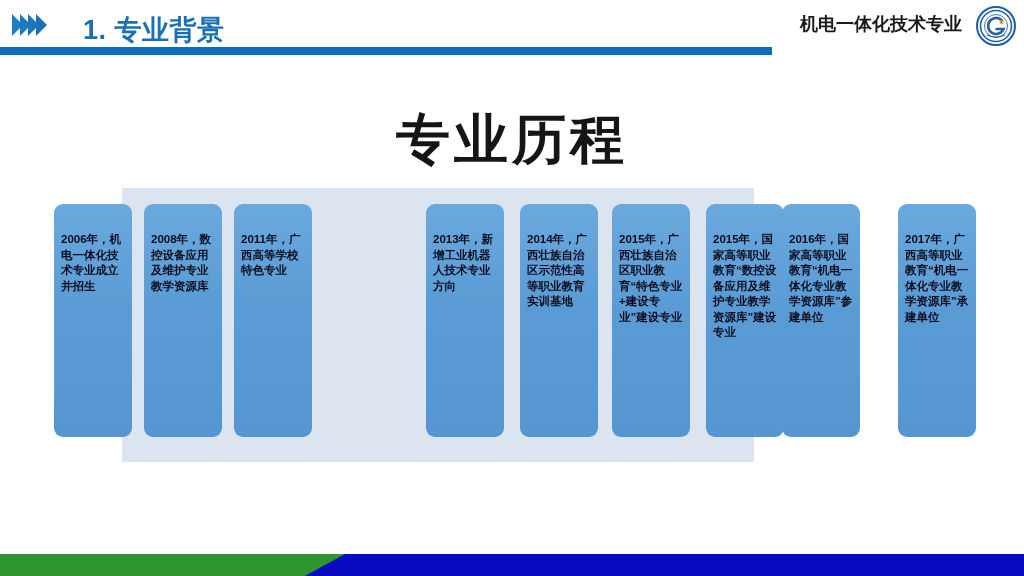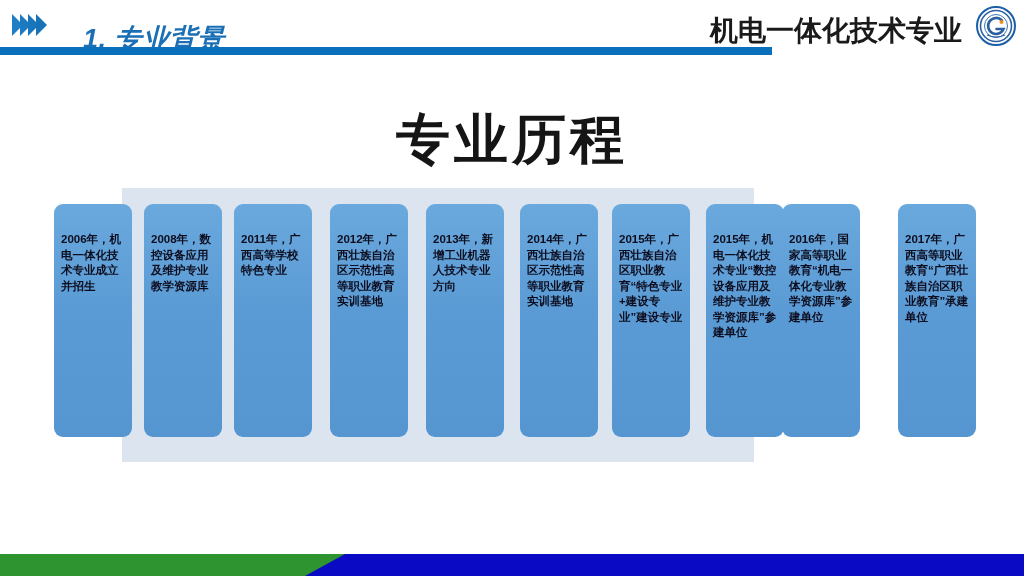--- a/index.html
+++ b/index.html
@@ -10,23 +10,23 @@
     overflow:hidden;position:relative;
   }
   
   .header{position:absolute;left:0;top:0;width:1024px;height:58px;}
   .chevrons{position:absolute;left:12px;top:14px;display:flex;align-items:center;}
   .chev{width:0;height:0;border-top:11px solid transparent;border-bottom:11px solid transparent;
         border-left:11px solid #1f7ec4;margin-right:-3px;}
   .chev.c2{border-left-color:#1c7ac0;}
   .chev.c3{border-left-color:#1a76bc;}
   .chev.c4{border-left-color:#1872b8;}
-  .hdr-title{position:absolute;left:83px;top:21px;font-size:27px;font-weight:bold;color:#1b70b5;
-             letter-spacing:.5px;white-space:nowrap;font-style:italic;}
-  .hdr-right{position:absolute;right:62px;top:12px;font-size:28px;font-weight:bold;color:#1a1a1a;
+  .hdr-title{position:absolute;left:83px;top:12px;font-size:27px;font-weight:bold;color:#1b70b5;
+             letter-spacing:.5px;white-space:nowrap;}
+  .hdr-right{position:absolute;right:62px;top:12px;font-size:18px;font-weight:bold;color:#1a1a1a;
              white-space:nowrap;}
   .hdr-bar{position:absolute;left:0;top:47px;width:772px;height:8px;background:#0a70bc;}
   .logo{position:absolute;right:8px;top:6px;width:40px;height:40px;border-radius:50%;
         background:#ffffff;border:2px solid #1b5fa8;box-sizing:border-box;overflow:hidden;}
   .logo svg{display:block;}
 
   
   .slide-title{position:absolute;left:0;top:104px;width:1024px;text-align:center;
                font-size:54px;font-weight:bold;color:#151515;letter-spacing:4px;
                font-family:"Liberation Serif","DejaVu Serif",serif;}
@@ -89,40 +89,37 @@
 
   <div class="box" style="left:54px">
     <div class="txt">2006年，机电一体化技术专业成立并招生</div>
   </div>
   <div class="box" style="left:144px">
     <div class="txt">2008年，数控设备应用及维护专业教学资源库</div>
   </div>
   <div class="box" style="left:234px">
     <div class="txt">2011年，广西高等学校特色专业</div>
   </div>
-  <div class="box" style="left:330px">
-    <div class="txt">2012年，广西壮族自治区示范性高等职业教育实训基地</div>
-  </div>
   <div class="box" style="left:426px">
     <div class="txt">2013年，新增工业机器人技术专业方向</div>
   </div>
   <div class="box" style="left:520px">
     <div class="txt">2014年，广西壮族自治区示范性高等职业教育实训基地</div>
   </div>
   <div class="box" style="left:612px">
     <div class="txt">2015年，广西壮族自治区职业教育“特色专业+建设专业”建设专业</div>
   </div>
   <div class="box" style="left:706px">
-    <div class="txt">2015年，机电一体化技术专业“数控设备应用及维护专业教学资源库”参建单位</div>
+    <div class="txt">2015年，国家高等职业教育“数控设备应用及维护专业教学资源库”建设专业</div>
   </div>
   <div class="box" style="left:782px">
     <div class="txt">2016年，国家高等职业教育“机电一体化专业教学资源库”参建单位</div>
   </div>
   <div class="box" style="left:898px">
-    <div class="txt">2017年，广西高等职业教育“广西壮族自治区职业教育”承建单位</div>
+    <div class="txt">2017年，广西高等职业教育“机电一体化专业教学资源库”承建单位</div>
   </div>
 </div>
 
 <div class="footer">
   <svg width="1024" height="22" viewBox="0 0 1024 22">
     <rect x="0" y="0" width="1024" height="22" fill="#0a0ac4"></rect>
     <path d="M0 0 H345 L305 22 H0 Z" fill="#2e9430"></path>
   </svg>
 </div>
 

